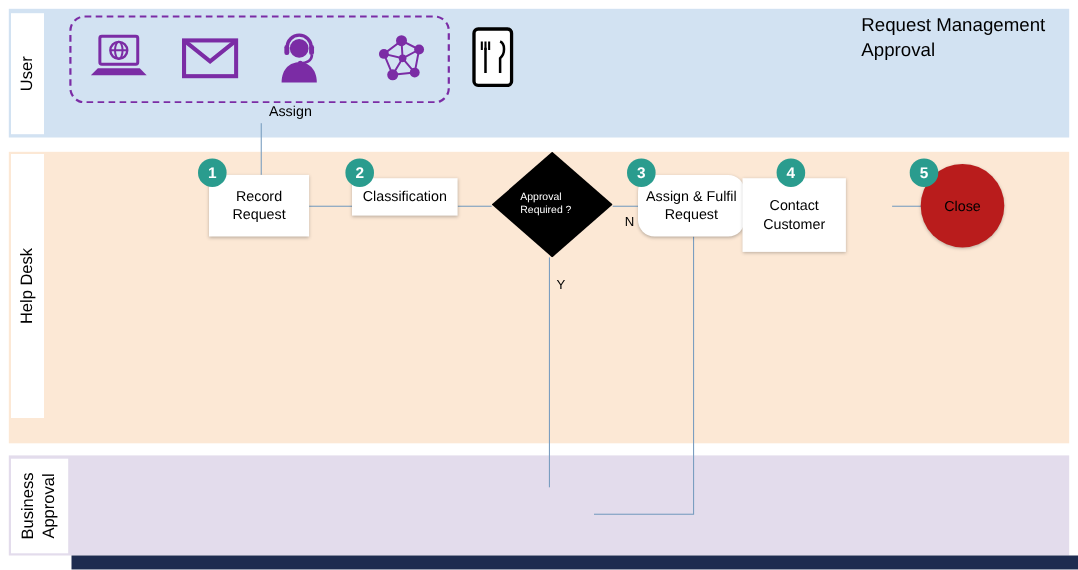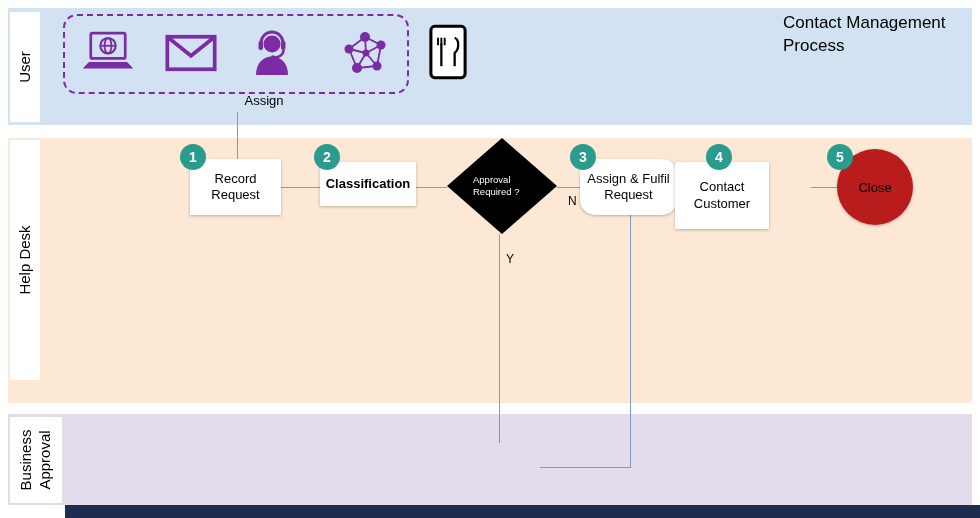--- a/index.html
+++ b/index.html
@@ -40,21 +40,21 @@
   .conn{position:absolute;background:#7b9ec0;}
   .conn-h{height:1px;}
   .conn-v{width:1px;}
   
   .step-box{
     position:absolute;background:#ffffff;box-shadow:0 1px 3px rgba(0,0,0,.25);
     display:flex;align-items:center;justify-content:center;text-align:center;
     font-size:13px;line-height:1.25;padding:2px 6px;box-sizing:border-box;
   }
   #step1-box{left:190px;top:159px;width:91px;height:56px;}
-  #step2-box{left:320px;top:162px;width:96px;height:44px;font-weight:bold;}
+  #step2-box{left:320px;top:162px;width:96px;height:34px;}
   #step3-box{left:580px;top:159px;width:97px;height:56px;border-radius:15px;}
   #step4-box{left:675px;top:162px;width:94px;height:67px;}
   #step5-circle{
     position:absolute;left:837px;top:149px;width:76px;height:76px;border-radius:50%;
     background:#b91c1c;box-shadow:0 1px 3px rgba(0,0,0,.25);
     display:flex;align-items:center;justify-content:center;font-size:13px;
   }
   .badge{
     position:absolute;width:26px;height:26px;border-radius:50%;background:#2a9c8e;
     color:#fff;font-size:14px;font-weight:bold;
@@ -93,21 +93,21 @@
   <div class="lane" id="lane-helpdesk"></div>
   <div class="lane" id="lane-business"></div>
 
   <div class="lane-label-box" id="user-label-box"></div>
   <div class="lane-label-box" id="helpdesk-label-box"></div>
   <div class="lane-label-box" id="business-label-box"></div>
   <div class="vlabel" id="user-vlabel">User</div>
   <div class="vlabel" id="helpdesk-vlabel">Help Desk</div>
   <div class="vlabel" id="business-vlabel">Business Approval</div>
 
-  <div id="page-title">Contact Management Process</div>
+  <div id="page-title">Request Management Approval</div>
 
   <div id="channels-group">
     <span class="channel-icon" style="left:14px;top:14px;">
       <svg width="58" height="46" viewBox="0 0 64 48">
         <rect x="13" y="2" width="38" height="28" rx="2" fill="none" stroke="#7b2ca5" stroke-width="3"></rect>
         <circle cx="32" cy="16" r="8.5" fill="none" stroke="#7b2ca5" stroke-width="2.4"></circle>
         <ellipse cx="32" cy="16" rx="3.8" ry="8.5" fill="none" stroke="#7b2ca5" stroke-width="2"></ellipse>
         <line x1="23.5" y1="16" x2="40.5" y2="16" stroke="#7b2ca5" stroke-width="2"></line>
         <path d="M4 41 L60 41 L53 34 L11 34 Z" fill="#7b2ca5"></path>
       </svg>

